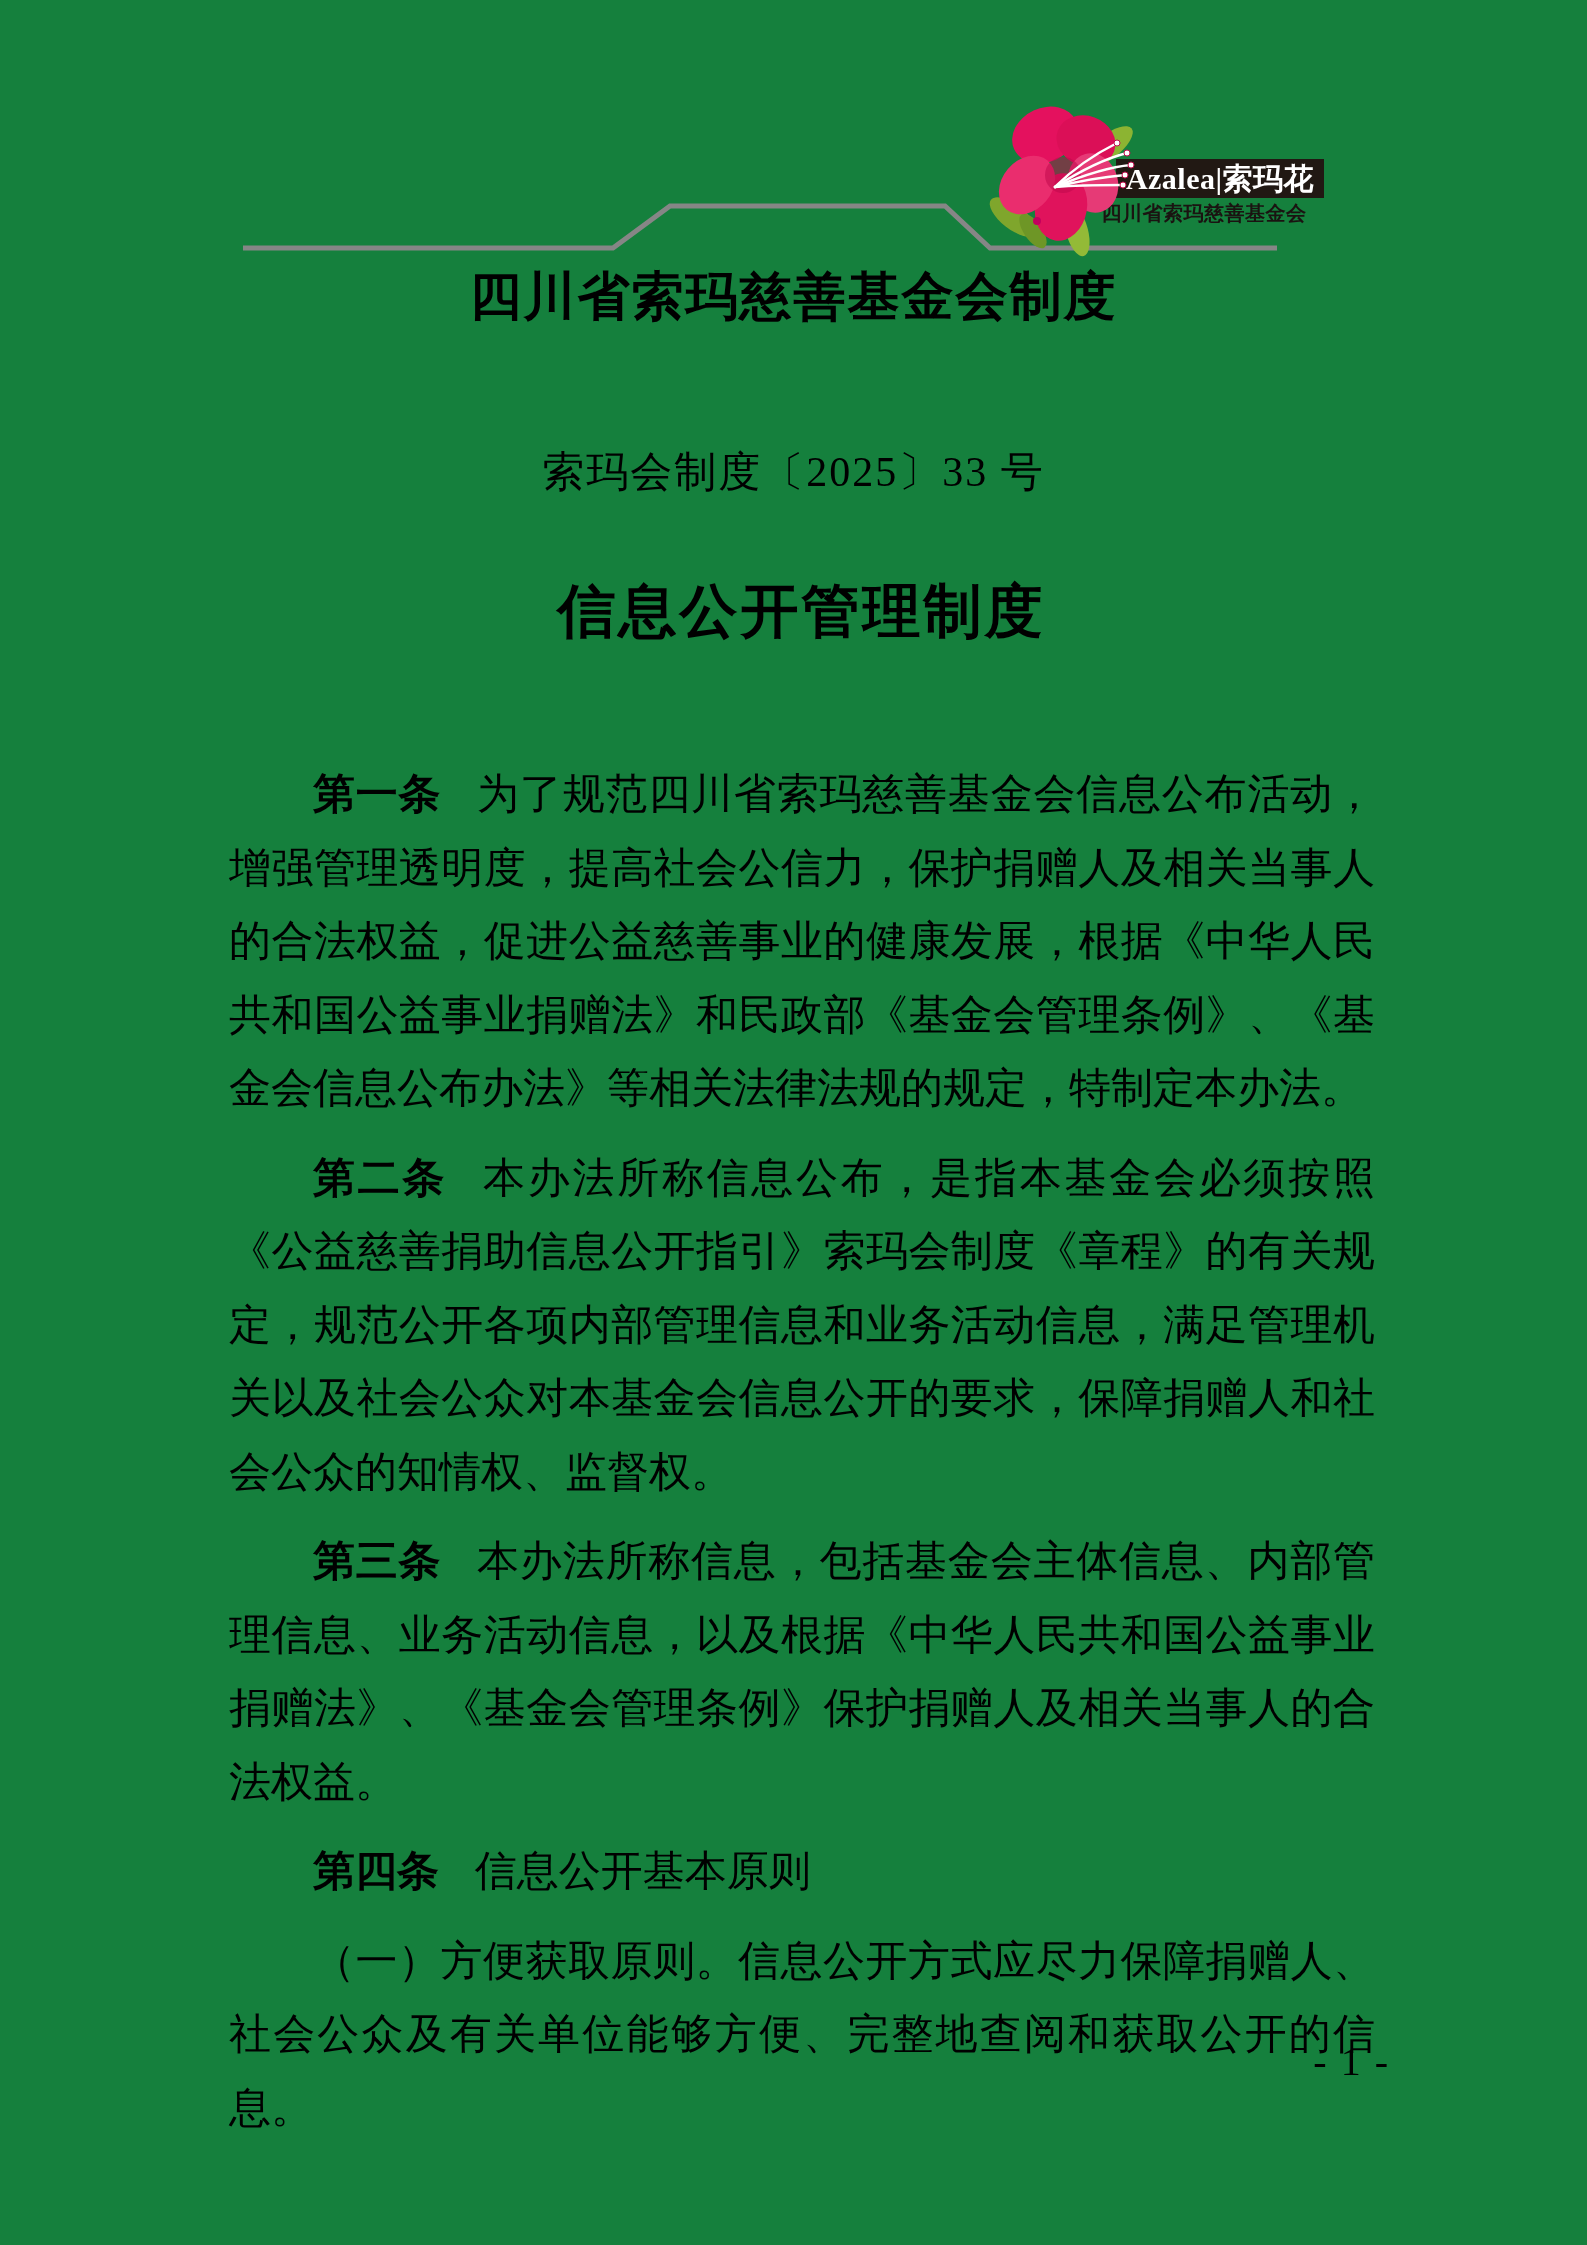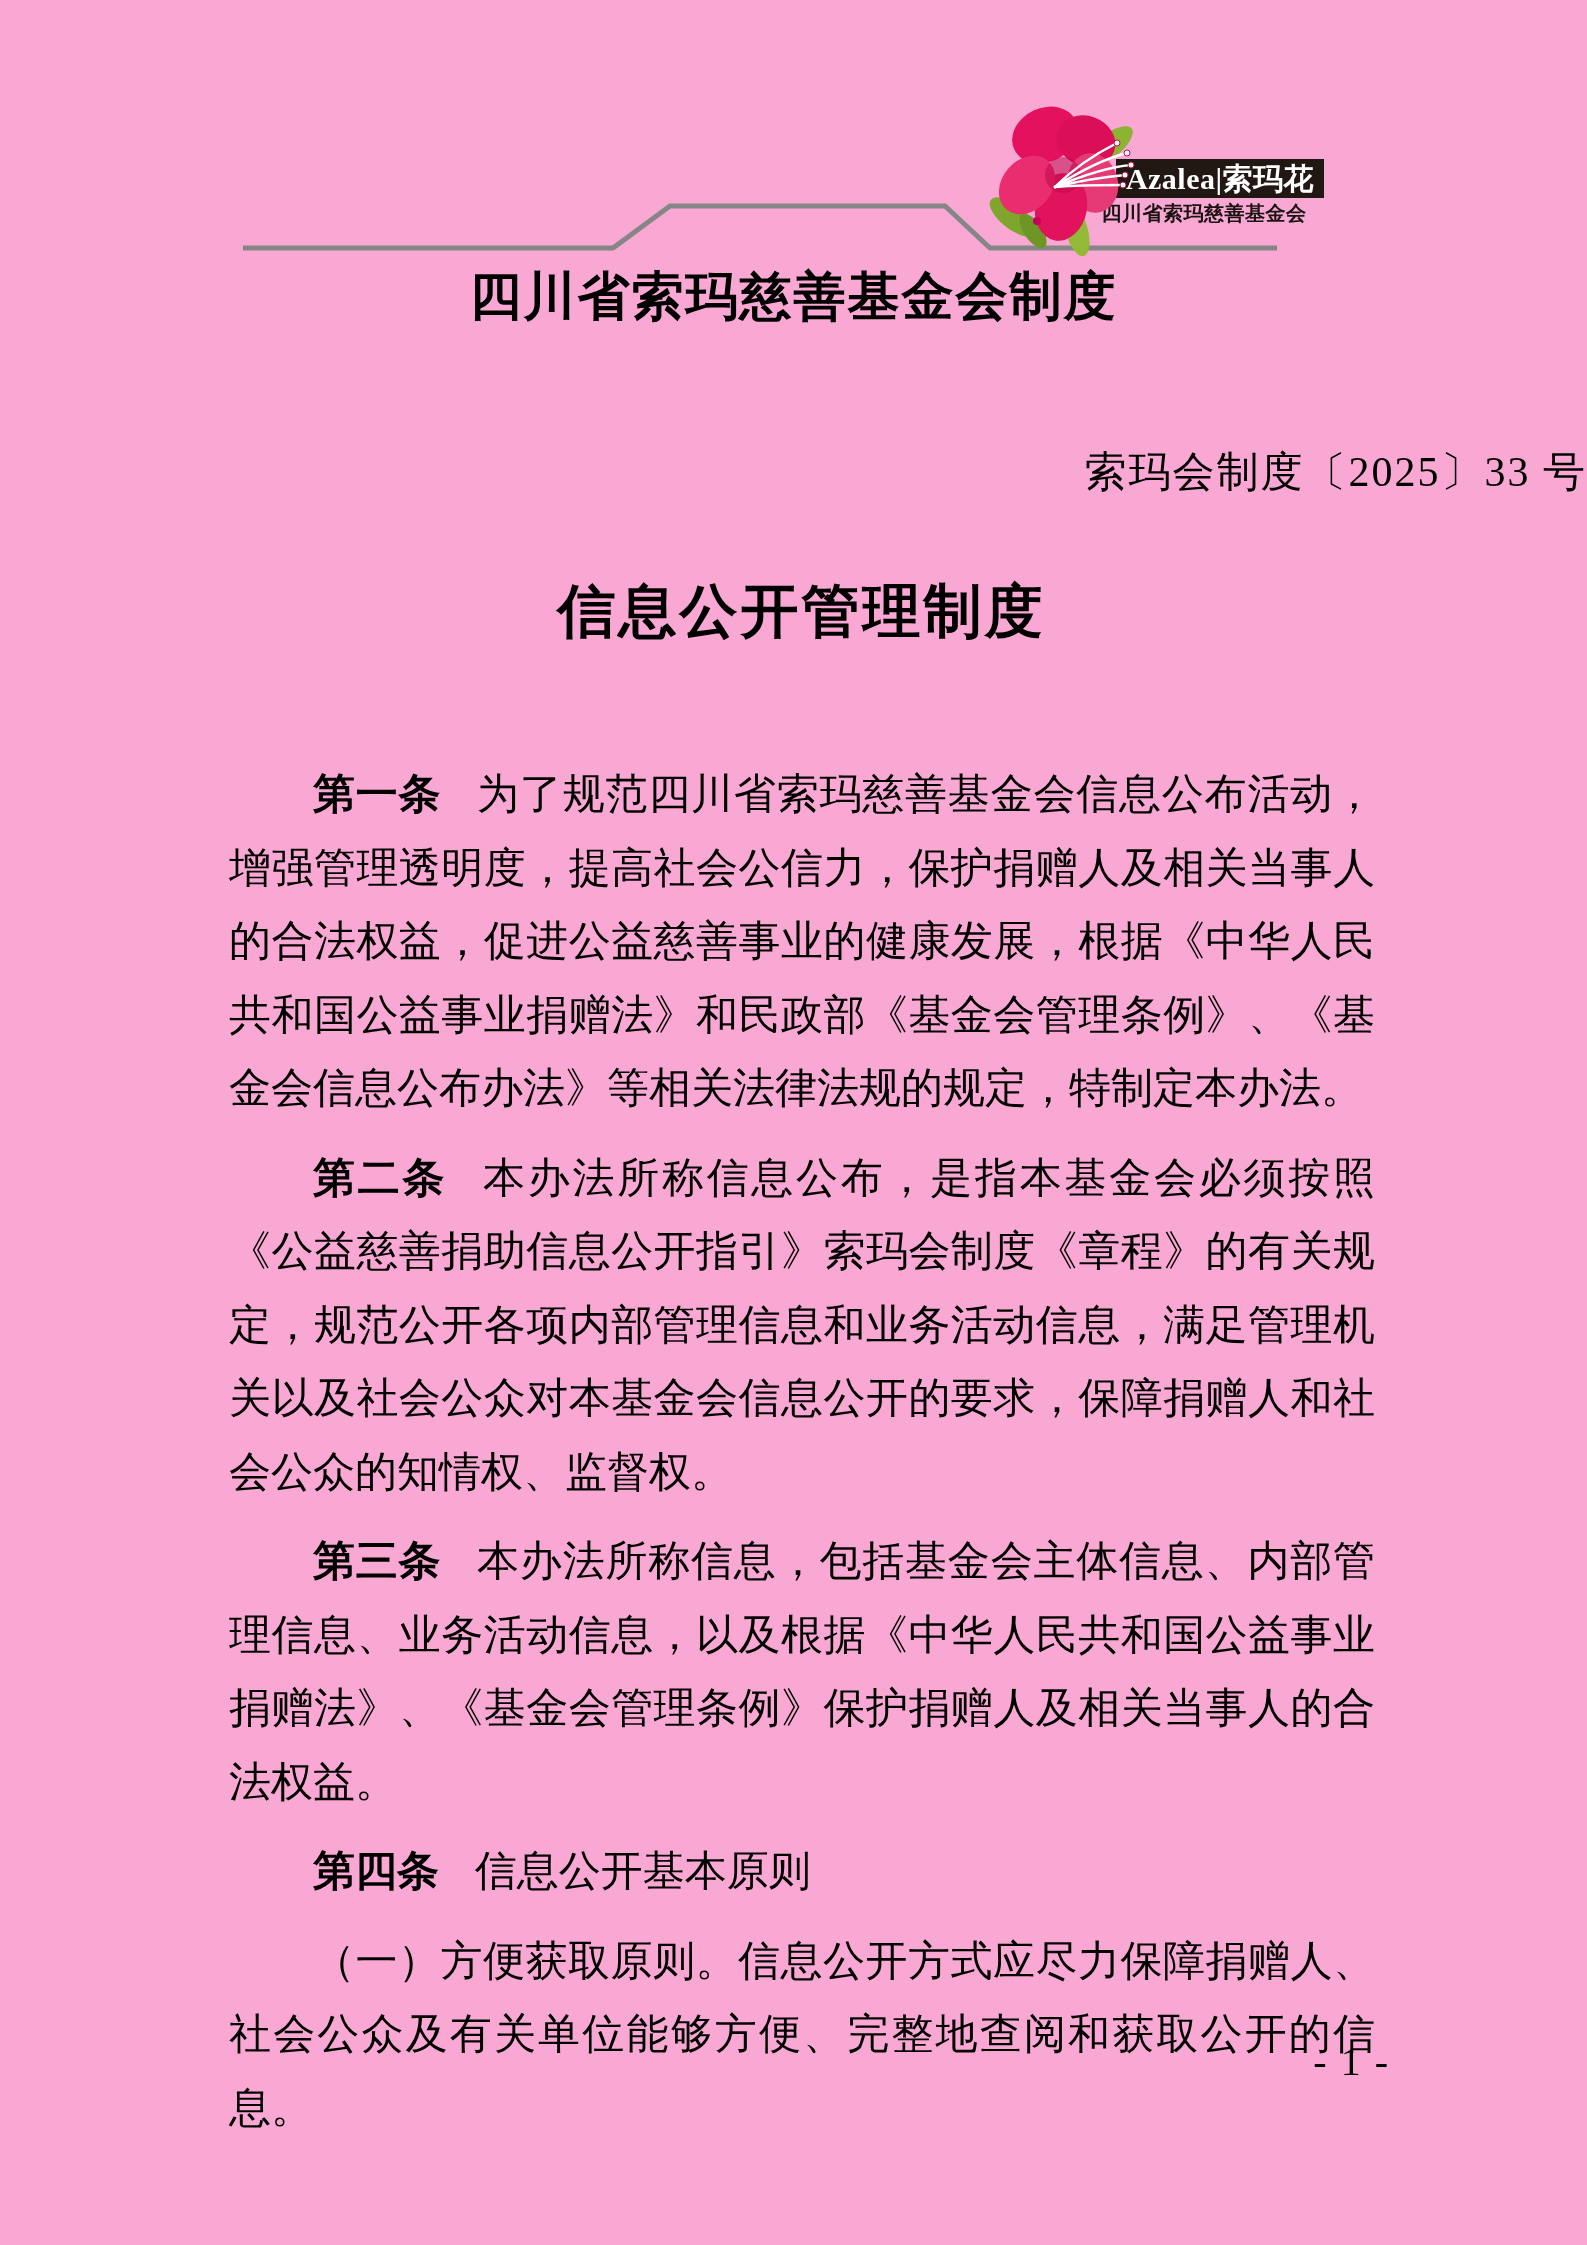--- a/index.html
+++ b/index.html
@@ -1,19 +1,19 @@
 <!DOCTYPE html>
 <html><head>
 <meta charset="utf-8">
 <style>
   html,body{margin:0;padding:0;background:#9b9b9b;}
   .page{
     position:relative;
     width:1587px;height:2245px;
-    background:#f9a8d4;
+    background:#15803d;
     overflow:hidden;
     font-family:"Liberation Serif","DejaVu Serif",serif;
     color:#000;
   }
   
   .divider-svg{position:absolute;left:0;top:0;width:1587px;height:300px;}
   .logo{position:absolute;left:985px;top:95px;width:360px;height:165px;}
   .flower-svg{position:absolute;left:0;top:0;width:170px;height:165px;}
   .logo-banner{
     position:absolute;left:131px;top:64px;width:208px;height:39px;
@@ -28,21 +28,21 @@
     letter-spacing:0.5px;color:#1a1311;white-space:nowrap;
   }
   
   .doc-title{
     position:absolute;left:0;top:268px;width:1587px;margin:0;
     text-align:center;font-size:52px;font-weight:bold;letter-spacing:2px;
     line-height:1.1;
   }
   .doc-number{
     position:absolute;left:0;top:448px;width:1587px;
-    text-align:right;font-size:42px;font-weight:normal;letter-spacing:2px;
+    text-align:center;font-size:42px;font-weight:normal;letter-spacing:2px;
     line-height:1.15;
   }
   .section-title{
     position:absolute;left:8px;top:580px;width:1587px;margin:0;
     text-align:center;font-size:58px;font-weight:bold;letter-spacing:3px;
     line-height:1.1;
   }
   
   .body-text{
     position:absolute;left:213px;top:742px;width:1178px;

